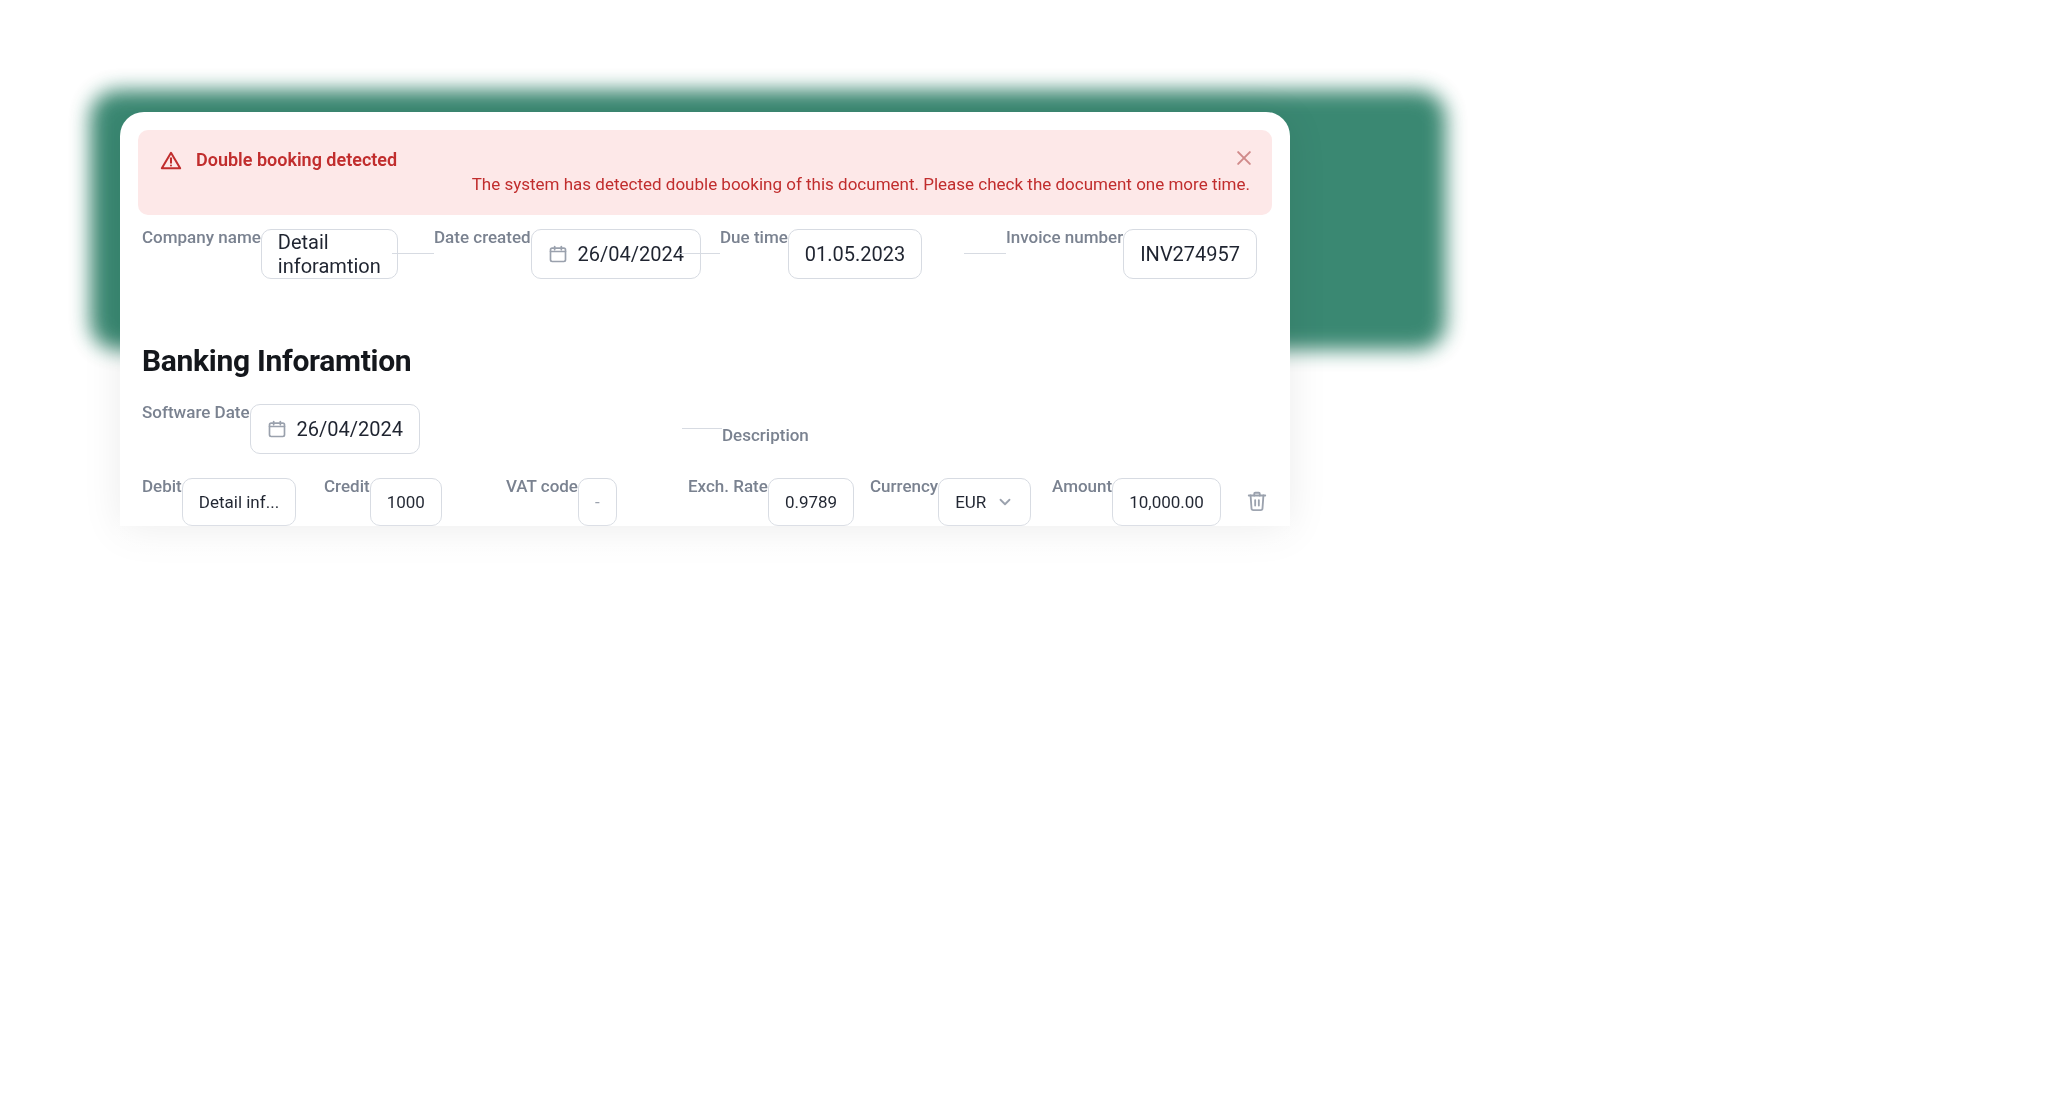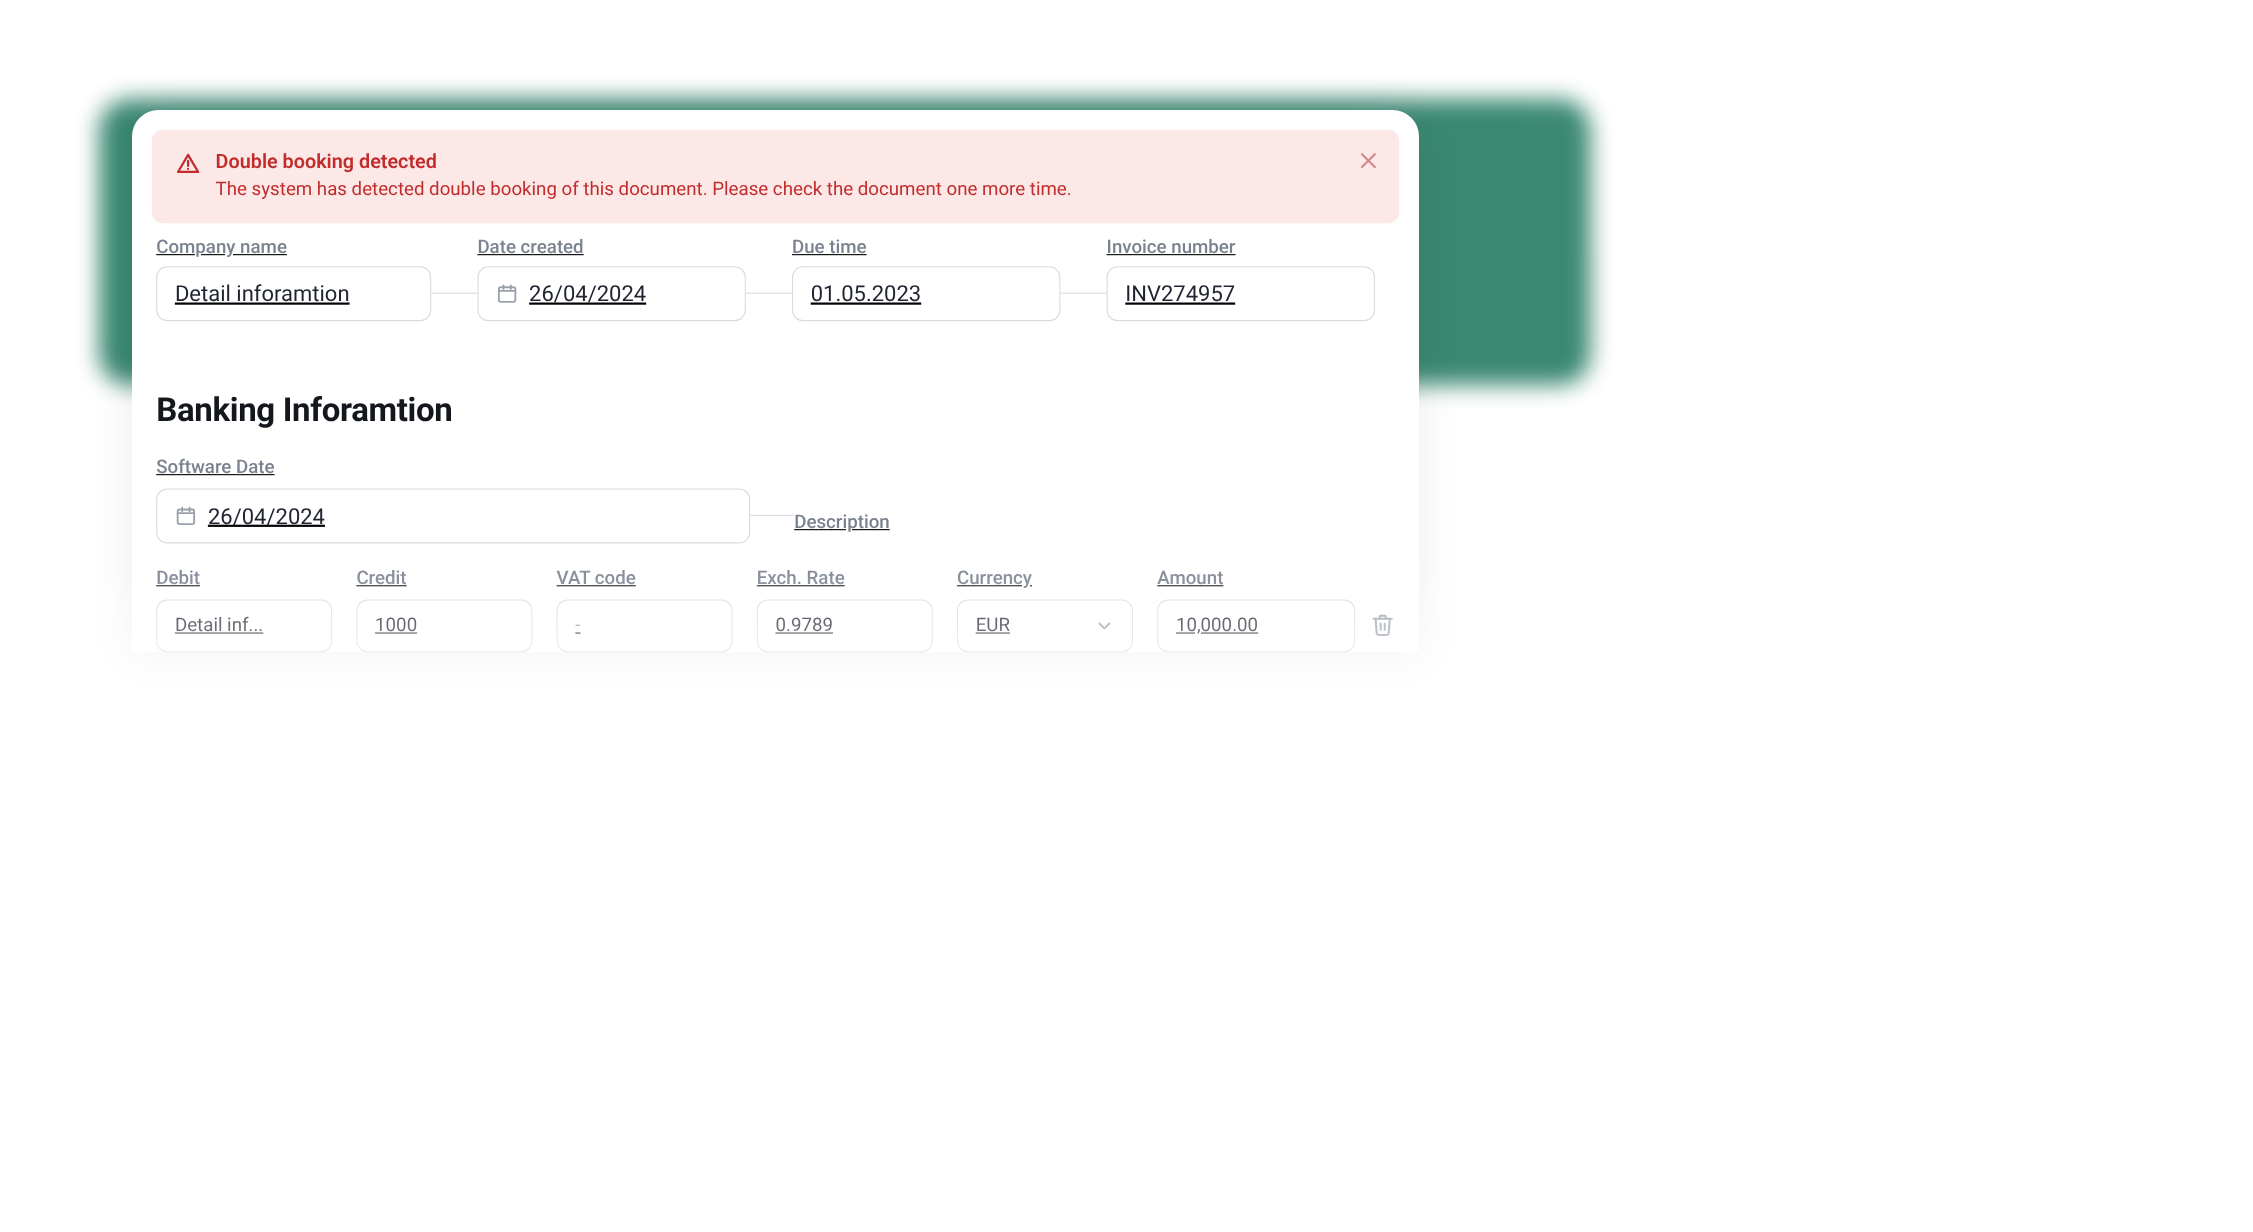--- a/index.html
+++ b/index.html
@@ -16,21 +16,21 @@
     left: 90px;
     right: 90px;
     height: 260px;
     background: #0a6b4f;
     border-radius: 28px;
     filter: blur(10px);
     opacity: 0.8;
   }
   .card {
     position: absolute;
-    top: 100px;
+    top: 112px;
     left: 120px;
     width: 1170px;
     background: #ffffff;
     border-radius: 24px 24px 0 0;
     padding: 0;
     box-shadow: 0 4px 40px rgba(0,0,0,0.08);
   }
   .alert {
     margin: 18px 18px 0 18px;
     background: #fde8e8;
@@ -52,41 +52,42 @@
     color: #c12d2d;
     font-weight: 600;
     font-size: 18px;
     line-height: 1.3;
   }
   .alert-body {
     color: #c12d2d;
     font-size: 17px;
     line-height: 1.4;
     margin-top: 2px;
+    text-align: right;
   }
   .alert-close {
     position: absolute;
     top: 18px;
     right: 18px;
     width: 20px;
     height: 20px;
     cursor: pointer;
     color: #d08a8a;
   }
   .alert-close svg { display: block; }
 
   .content { padding: 12px 22px 0 22px; }
 
   .row1 {
     display: flex;
     align-items: flex-end;
     gap: 0;
     margin-top: 2px;
   }
-  .field { display: flex; flex-direction: column; text-decoration: underline; }
+  .field { display: flex; flex-direction: row; }
   .field-label {
     color: #7a8290;
     font-size: 17px;
     font-weight: 500;
     margin-bottom: 8px;
     line-height: 1;
     white-space: nowrap;
   }
   .input {
     height: 50px;

